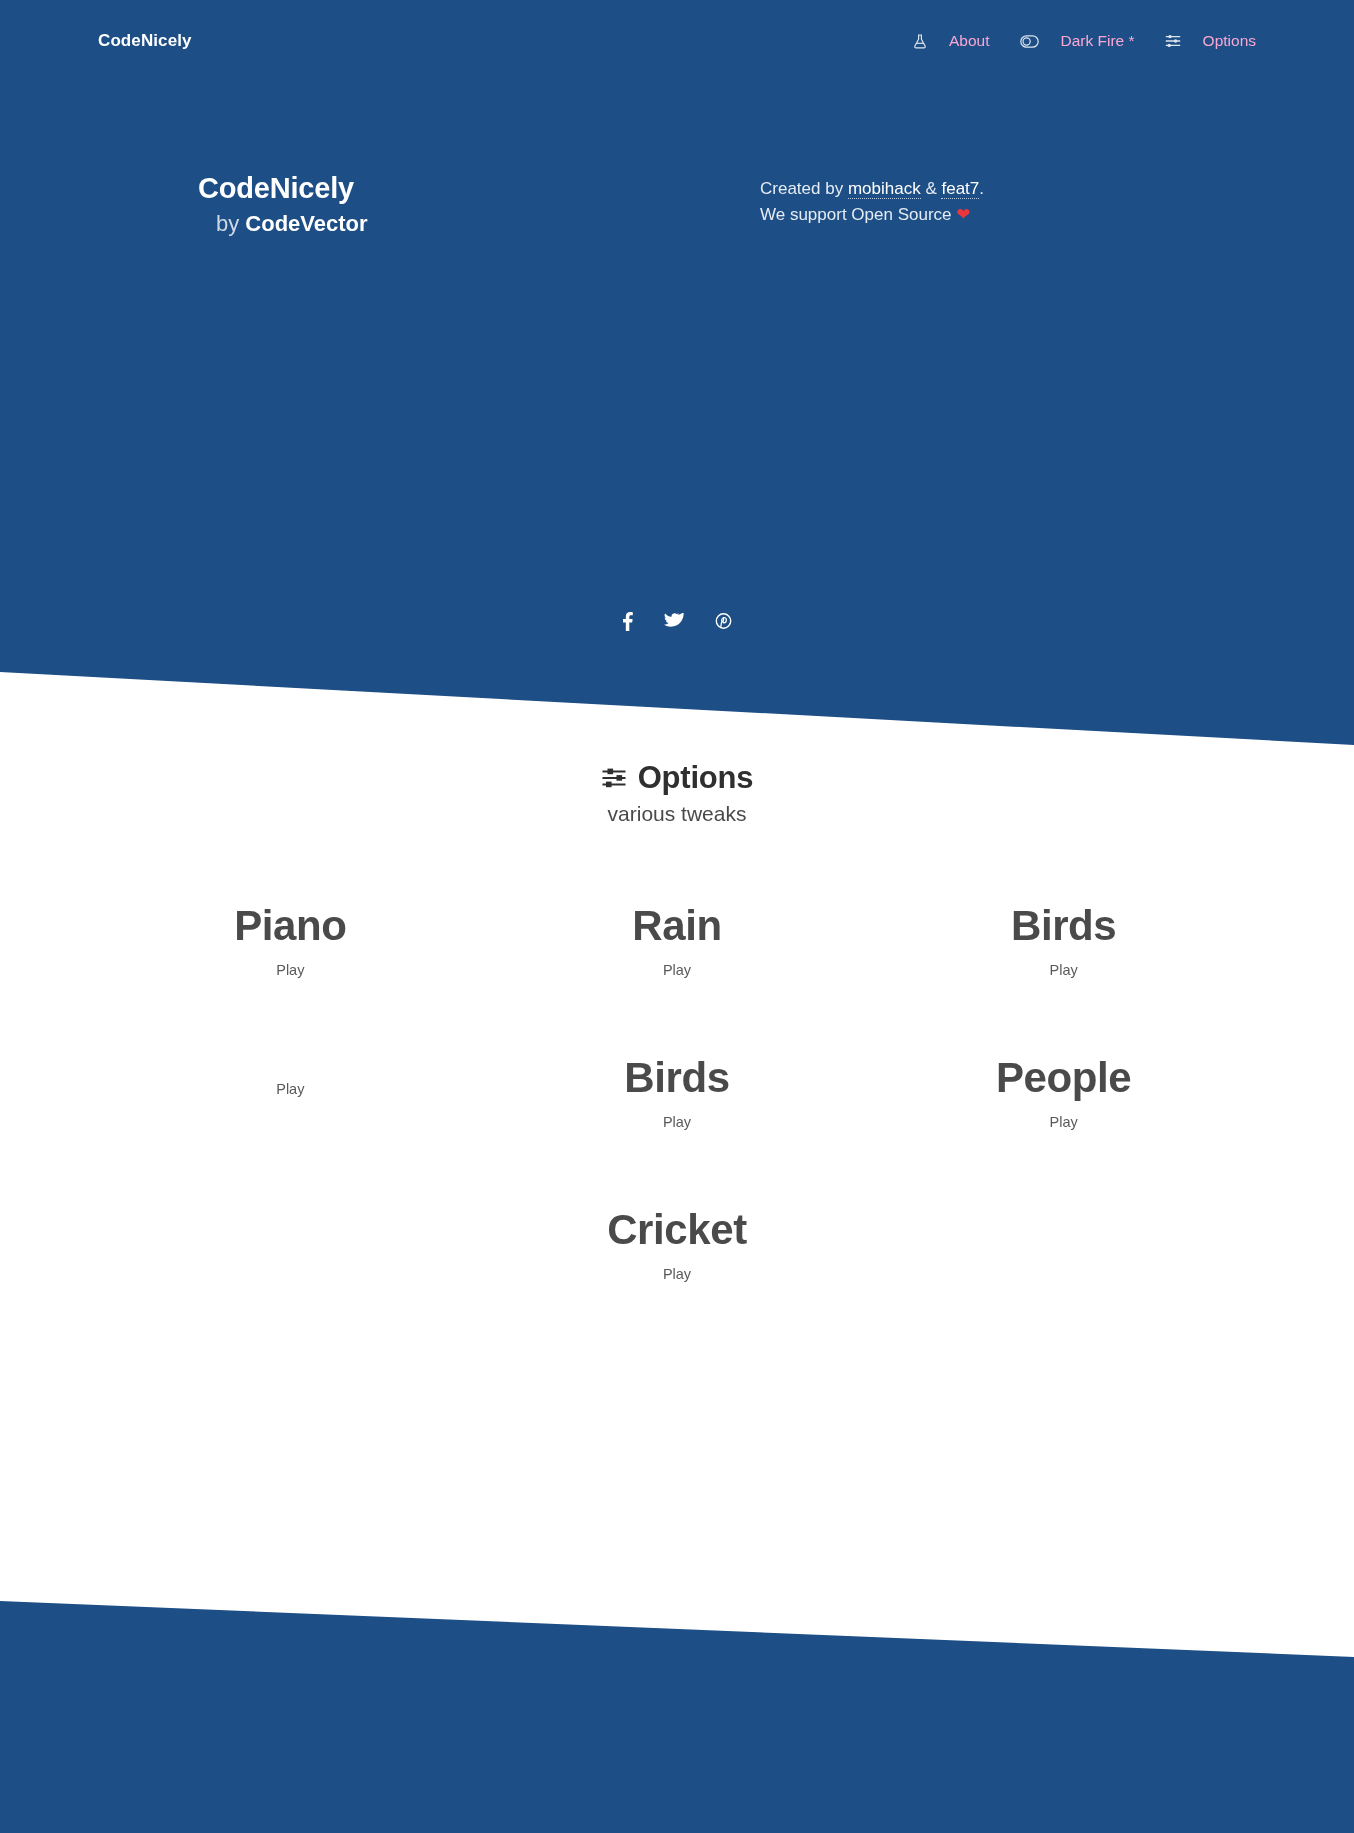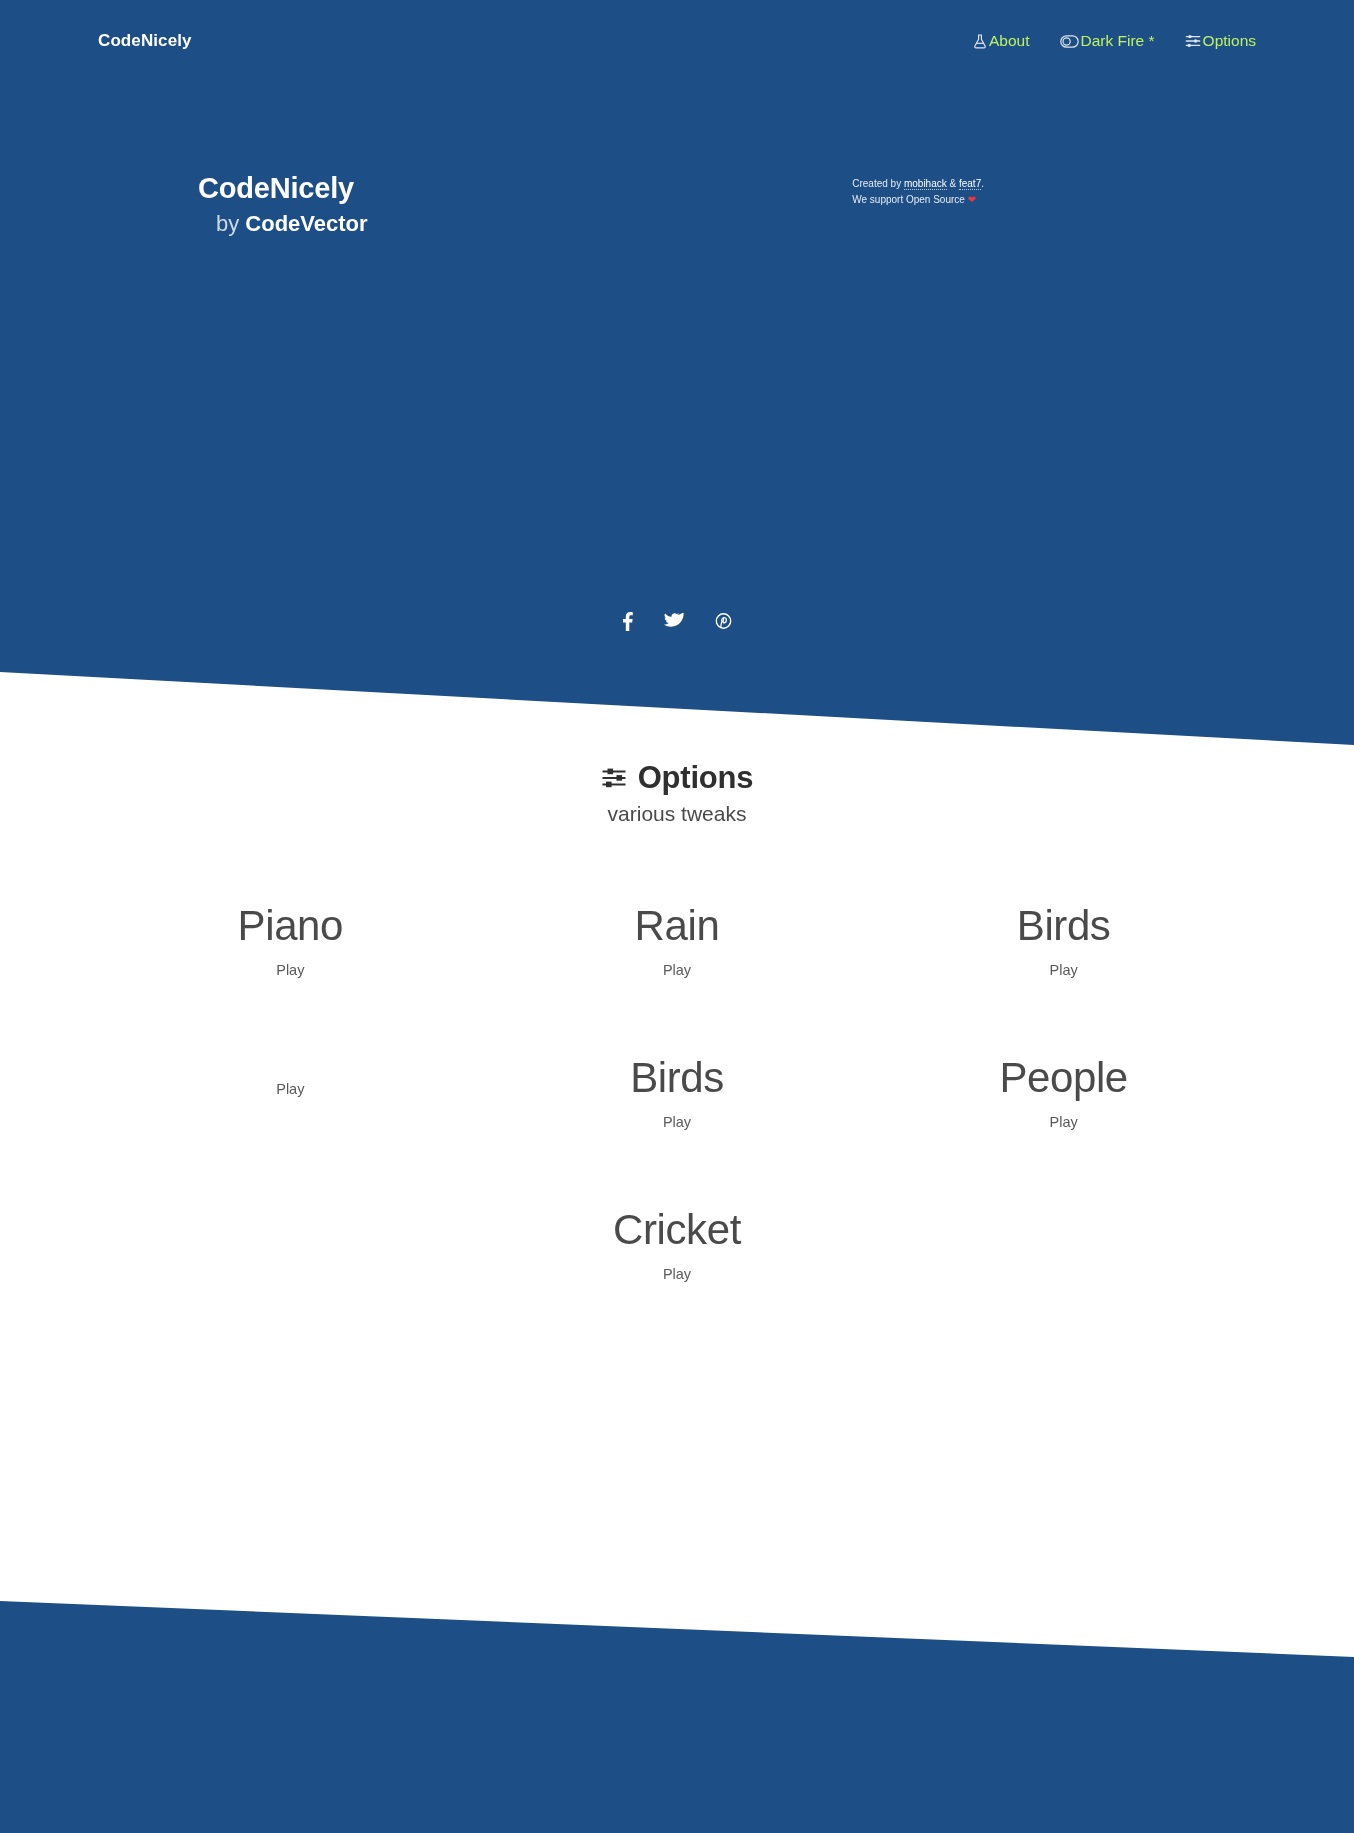--- a/index.html
+++ b/index.html
@@ -52,22 +52,22 @@
 
   .nav-links {
     display: flex;
     align-items: center;
     gap: 30px;
   }
 
   .nav-link {
     display: flex;
     align-items: center;
-    gap: 2px;
-    color: #bef264;
+    gap: 22px;
+    color: #f9a8d4;
     font-size: 15.5px;
     text-decoration: none;
     white-space: nowrap;
     line-height: 1;
   }
 
   .nav-link .ni { display: block; line-height: 0; }
   .nav-link svg { display: block; }
 
   
@@ -183,21 +183,21 @@
     transform: translate(-50%, -50%);
     width: 0; height: 0;
     border-style: solid;
     border-width: 14px 0 14px 21px;
     border-color: transparent transparent transparent #ffffff;
   }
 
   .card-title {
     margin-top: 22px;
     font-size: 42px;
-    font-weight: normal;
+    font-weight: bold;
     color: #4a4a4a;
     line-height: 1.05;
     letter-spacing: -0.4px;
   }
 
   .card-status {
     margin-top: 14px;
     font-size: 14.5px;
     color: #5a5a5a;
   }
@@ -238,21 +238,21 @@
     color: #cfd9e6;
     font-size: 22px;
     padding-left: 18px;
   }
   .footer-by b { color: #ffffff; }
 
   .footer-right {
     margin-top: 176px;
     text-align: left;
     color: #e6ecf4;
-    font-size: 10px;
+    font-size: 17px;
     line-height: 1.55;
     padding-right: 272px;
   }
 
   .dotlink {
     color: #ffffff;
     text-decoration: none;
     border-bottom: 1px dotted #b9c8da;
   }
 

